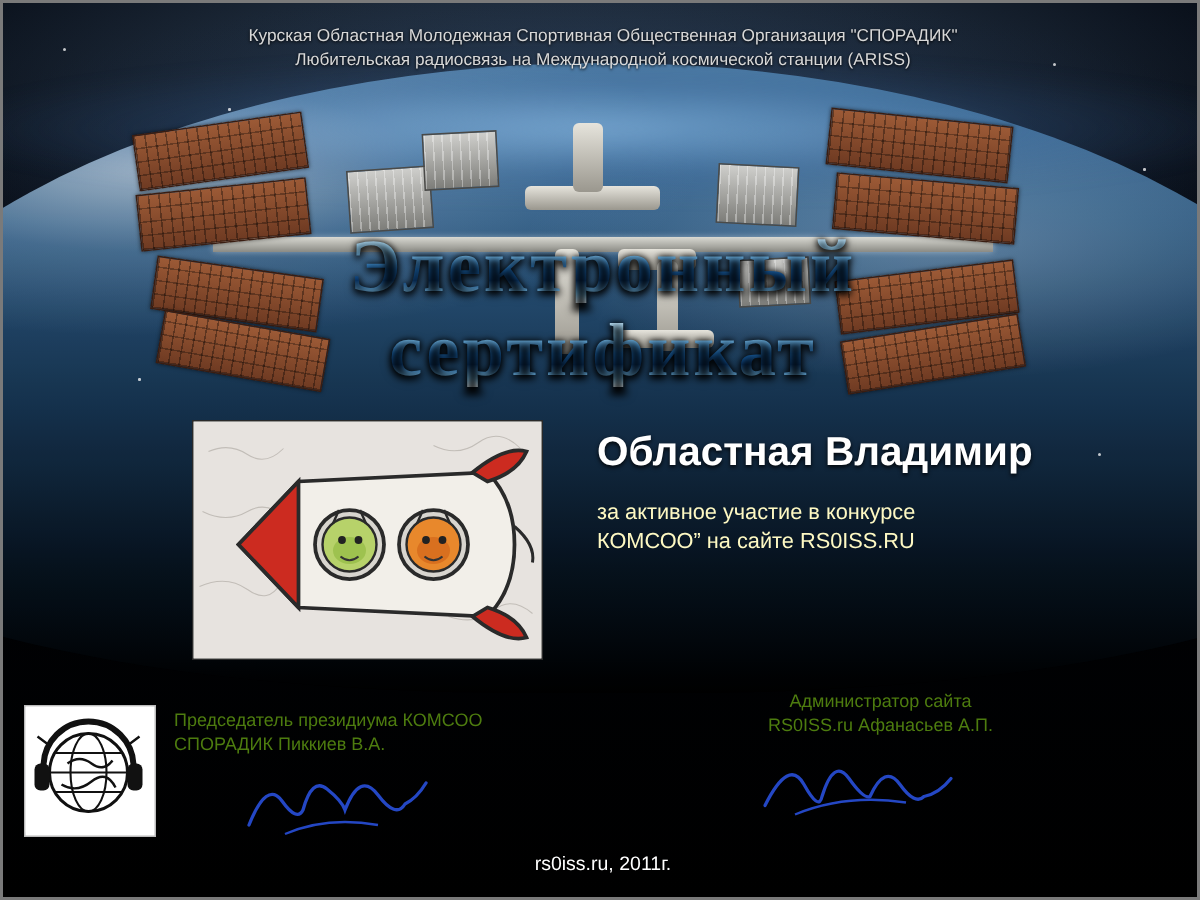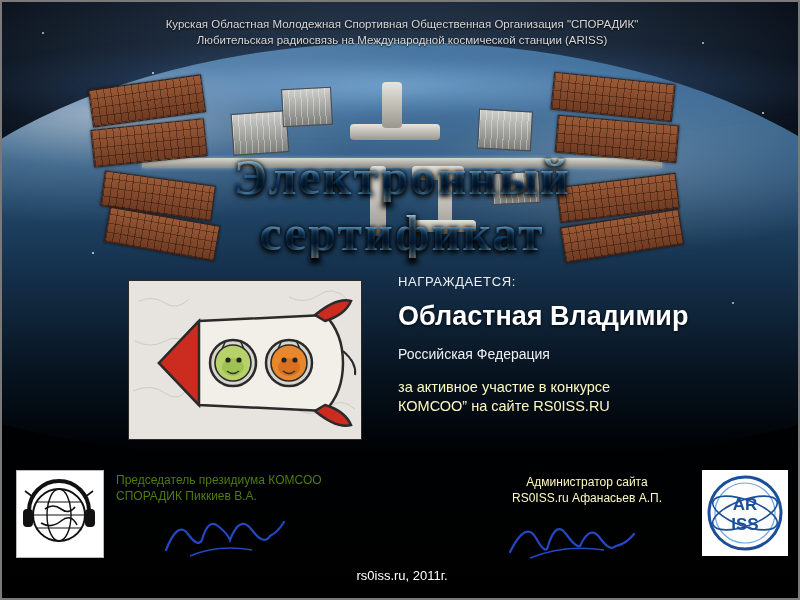--- a/index.html
+++ b/index.html
@@ -189,23 +189,23 @@
     left: 114px;
     top: 470px;
     width: 270px;
     color: #4d7c0f;
     font-size: 12px;
     line-height: 16px;
   }
   .sig-right {
     position: absolute;
     left: 450px;
-    top: 472px;
+    top: 457px;
     width: 270px;
-    color: #fef9c3;
+    color: #4d7c0f;
     font-size: 12px;
     line-height: 16px;
     text-align: center;
   }
   .sig-right .strong { font-weight: normal; }
   .scribble { position: absolute; }
   .footer {
     position: absolute;
     left: 0;
     top: 566px;
@@ -318,23 +318,21 @@
       <circle cx="155" cy="79" r="2.6" fill="#222"></circle>
       <circle cx="166" cy="79" r="2.6" fill="#222"></circle>
       <path d="M154 90 q6 5 12 0" stroke="#333" stroke-width="1.4" fill="none"></path>
       <path d="M149 68 l4 -9 M171 68 l-4 -9" stroke="#2a2a2a" stroke-width="1.6"></path>
 
       <path d="M214 70 q14 12 12 24" stroke="#2a2a2a" stroke-width="2" fill="none"></path>
     </svg>
   </div>
 
   <div class="award">
-    <div class="lead">НАГРАЖДАЕТСЯ:</div>
     <div class="name">Областная Владимир</div>
-    <div class="country">Российская Федерация</div>
     <div class="reason">
       <div>за активное участие в конкурсе</div>
       <div>КОМСОО” на сайте RS0ISS.RU</div>
     </div>
   </div>
 
   <div class="logo-left">
     <svg width="84" height="84" viewBox="0 0 84 84" xmlns="http://www.w3.org/2000/svg">
       <rect x="0" y="0" width="84" height="84" fill="#ffffff"></rect>
       <circle cx="42" cy="44" r="26" fill="none" stroke="#111" stroke-width="2"></circle>
@@ -342,31 +340,20 @@
       <path d="M16 44 h52 M19 31 h46 M19 57 h46" stroke="#111" stroke-width="1.2" fill="none"></path>
       <path d="M28 38 q8 -6 16 0 t14 -2" stroke="#111" stroke-width="1.6" fill="none"></path>
       <path d="M24 52 q10 6 20 -2 t16 4" stroke="#111" stroke-width="1.6" fill="none"></path>
       <path d="M12 40 a30 30 0 0 1 60 0" fill="none" stroke="#111" stroke-width="4"></path>
       <rect x="6" y="38" width="10" height="18" rx="4" fill="#111"></rect>
       <rect x="68" y="38" width="10" height="18" rx="4" fill="#111"></rect>
       <path d="M8 20 l8 6 M76 20 l-8 6" stroke="#111" stroke-width="1.6"></path>
     </svg>
   </div>
 
-  <div class="logo-right">
-    <svg width="86" height="86" viewBox="0 0 86 86" xmlns="http://www.w3.org/2000/svg">
-      <rect x="0" y="0" width="86" height="86" fill="#ffffff"></rect>
-      <circle cx="43" cy="43" r="36" fill="#fdfdfd" stroke="#1b4f9c" stroke-width="3"></circle>
-      <circle cx="43" cy="43" r="30" fill="none" stroke="#6fa8dc" stroke-width="1.2"></circle>
-      <ellipse cx="43" cy="43" rx="34" ry="13" fill="none" stroke="#1b4f9c" stroke-width="1.6" transform="rotate(-20 43 43)"></ellipse>
-      <ellipse cx="43" cy="43" rx="34" ry="13" fill="none" stroke="#1b4f9c" stroke-width="1.6" transform="rotate(20 43 43)"></ellipse>
-      <text x="43" y="40" font-family="Liberation Sans, sans-serif" font-size="17" font-weight="bold" fill="#1b4f9c" text-anchor="middle">AR</text>
-      <text x="43" y="60" font-family="Liberation Sans, sans-serif" font-size="17" font-weight="bold" fill="#1b4f9c" text-anchor="middle">ISS</text>
-    </svg>
-  </div>
 
   <div class="sig-left">
     <div>Председатель президиума КОМСОО</div>
     <div>СПОРАДИК Пиккиев В.А.</div>
     <svg class="scribble" width="160" height="56" viewBox="0 0 160 56" style="left:40px;top:34px;">
       <path d="M10 44 q12 -30 22 -16 t14 6 q6 -22 16 -14 t12 14 q10 -26 22 -10 t18 6 q8 -4 14 -14" fill="none" stroke="#2447c4" stroke-width="2.2" stroke-linecap="round"></path>
       <path d="M34 50 q28 -12 62 -6" fill="none" stroke="#2447c4" stroke-width="1.6"></path>
     </svg>
   </div>
 

